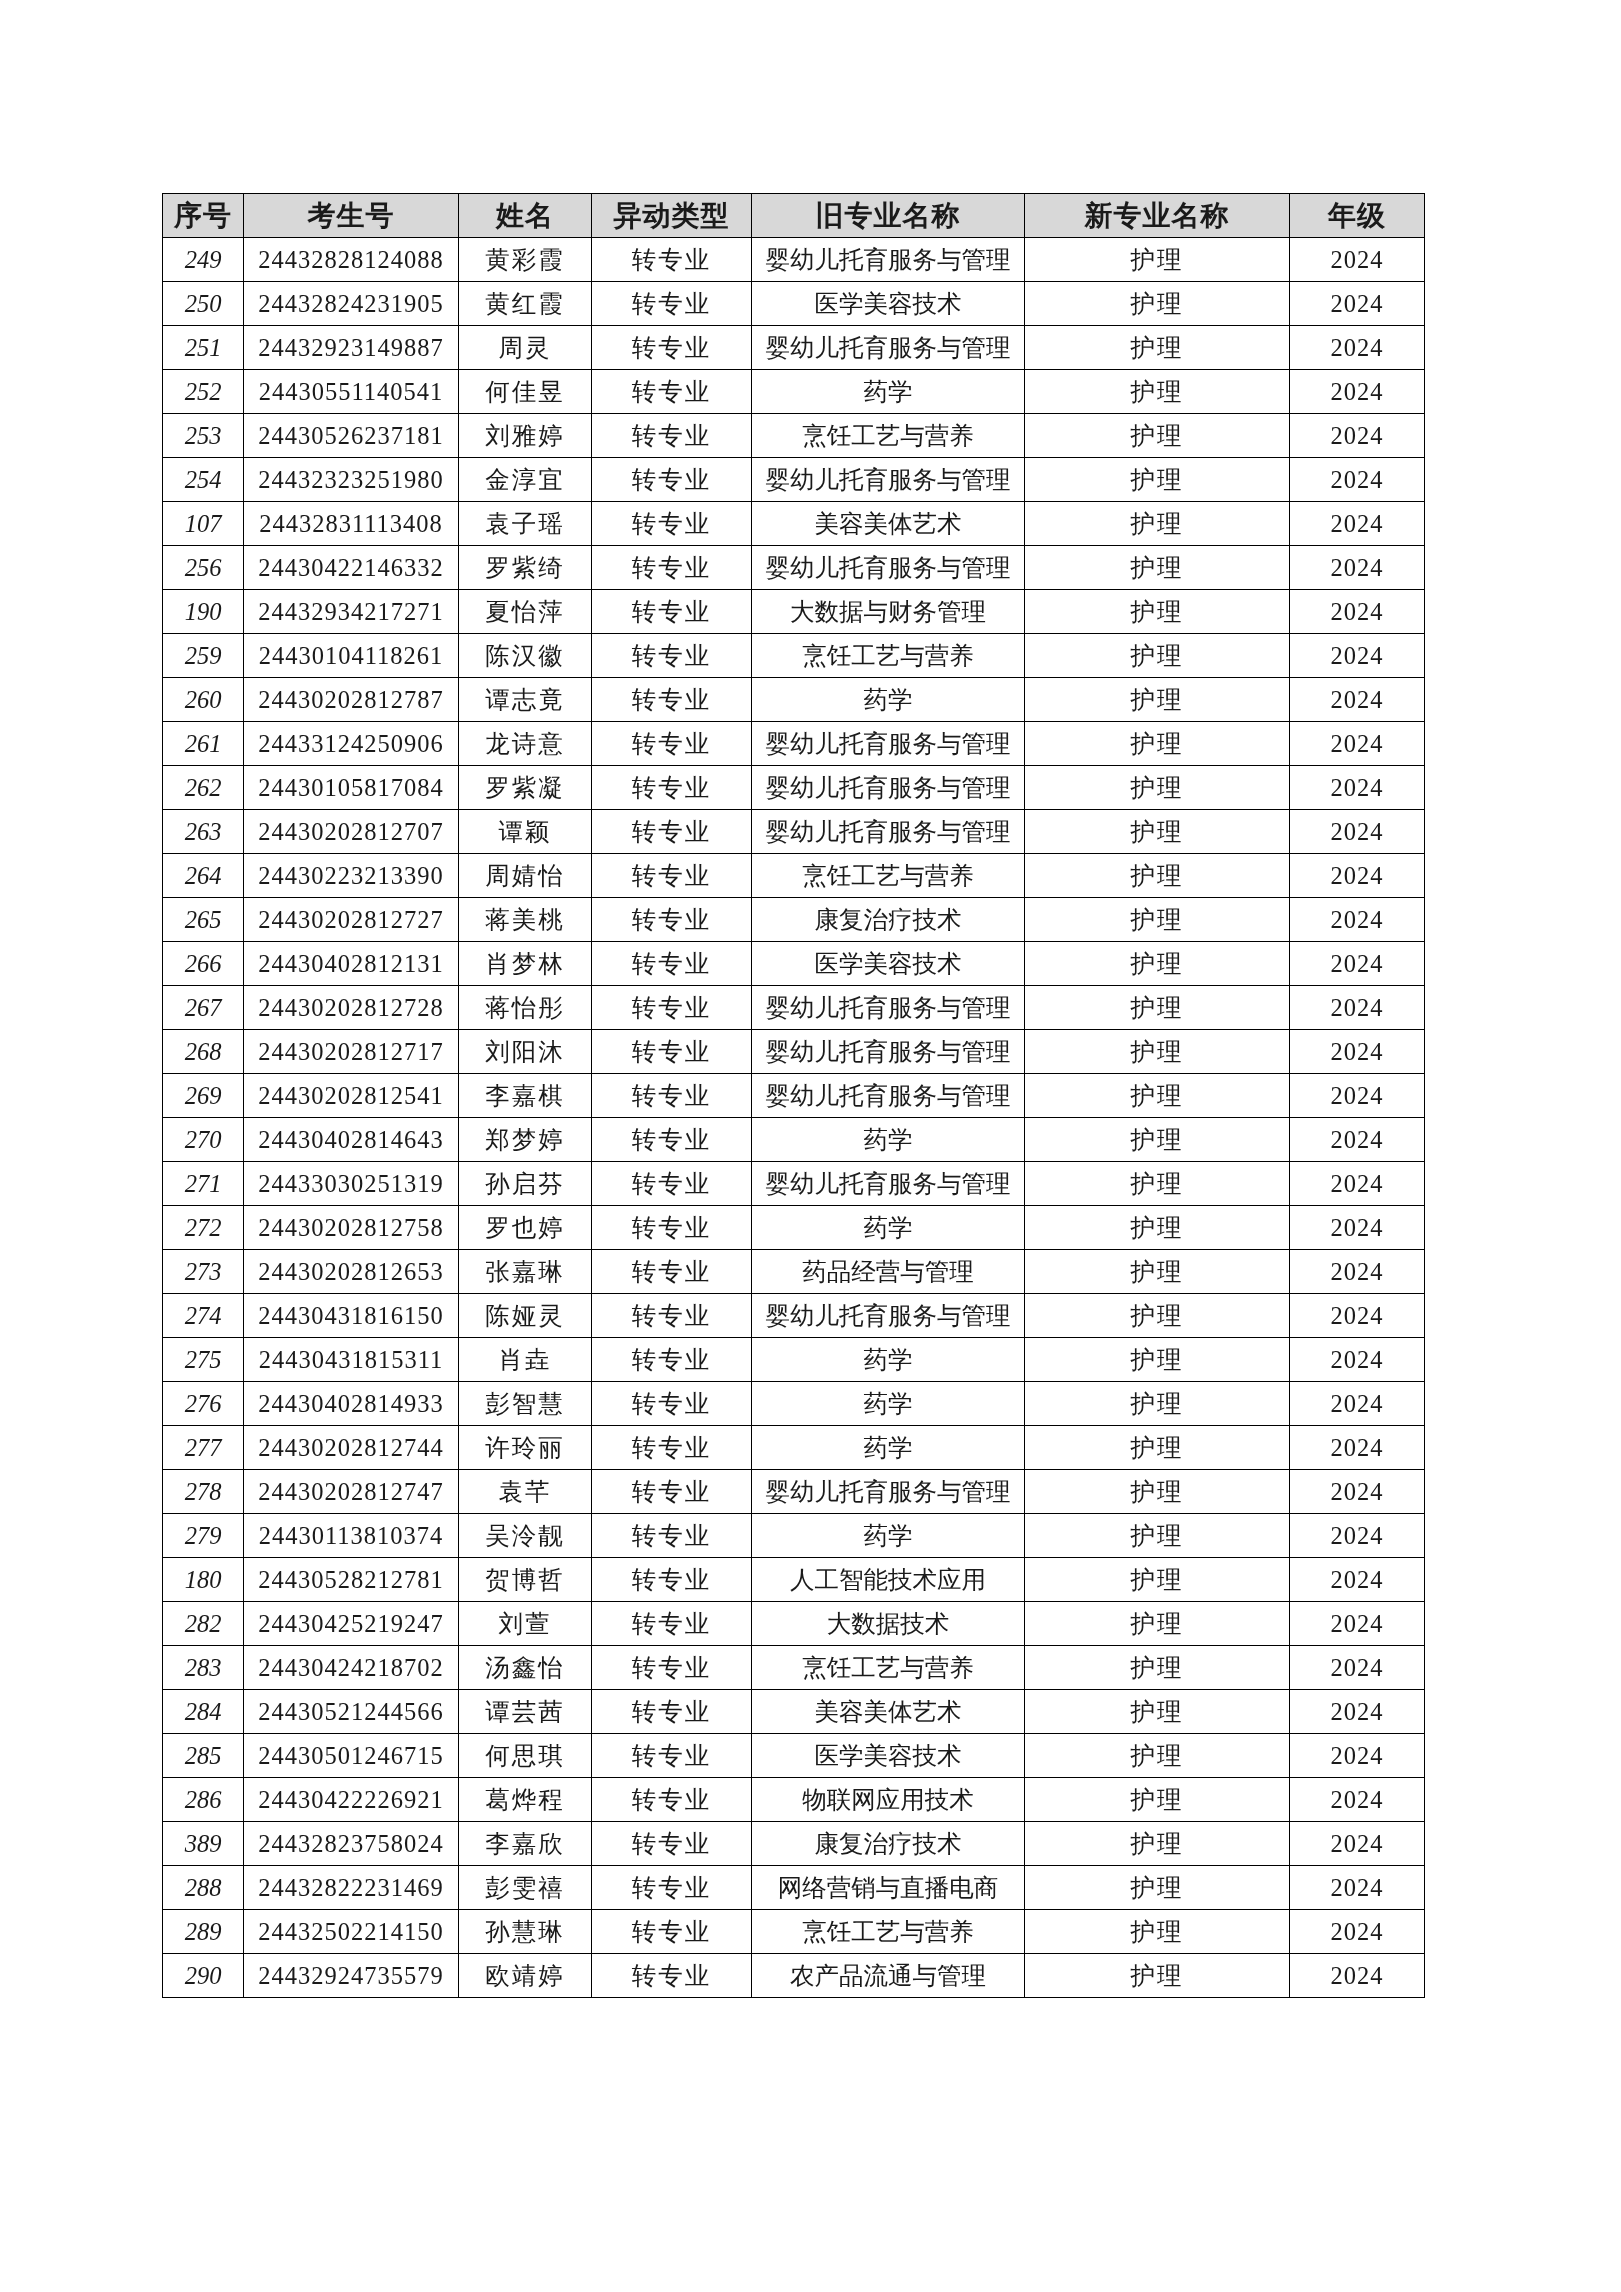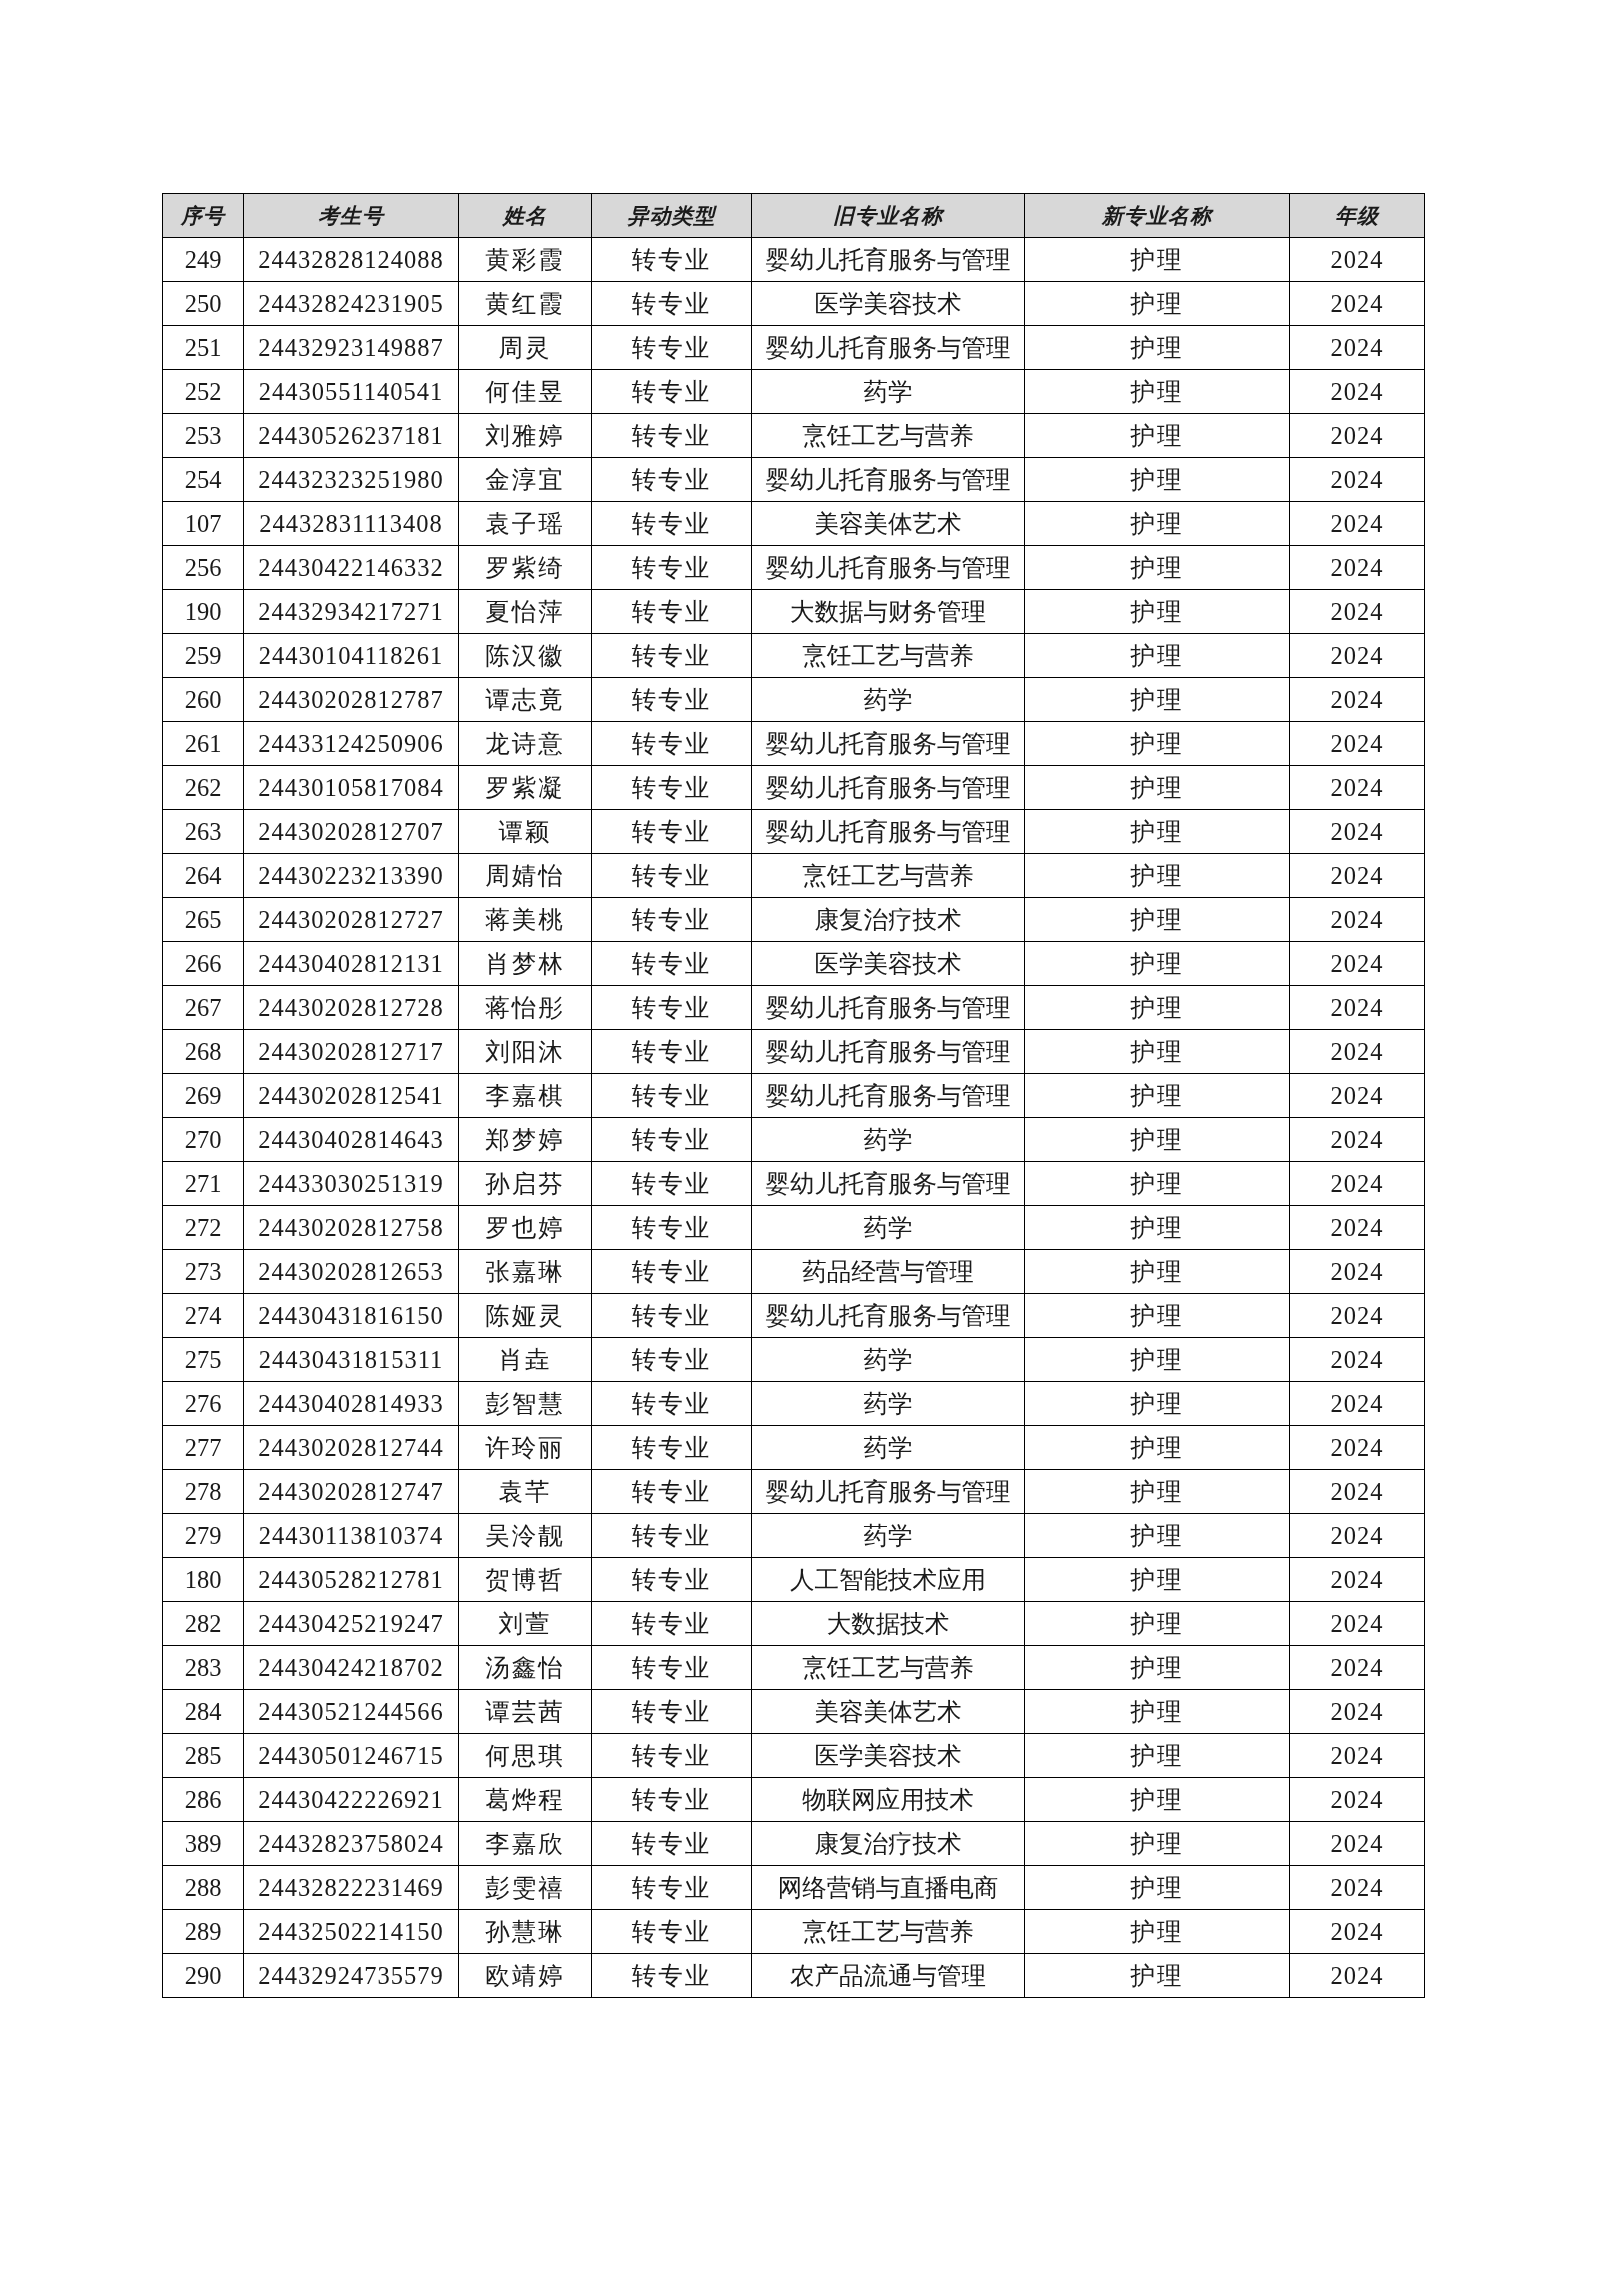--- a/index.html
+++ b/index.html
@@ -35,27 +35,26 @@
     text-align: center;
     vertical-align: middle;
     overflow: hidden;
     white-space: nowrap;
     padding: 0 2px;
   }
   table.roster thead tr { height: 44px; }
   table.roster tbody tr { height: 44px; }
   table.roster th {
     background: var(--header-bg);
-    font-size: 21px;
+    font-size: 28px;
     font-weight: 700;
     letter-spacing: 1px;
-    font-style: italic;
   }
   table.roster td { font-size: 24.5px; font-weight: 400; }
-  td.c-seq      { font-size: 25.5px; }
+  td.c-seq      { font-size: 25.5px; font-style: italic; }
   td.c-no       { letter-spacing: 1px; font-size: 24.5px; }
   td.c-name     { letter-spacing: 2px; margin-left: 37px; }
   td.c-type     { letter-spacing: 2px; }
   td.c-old      { font-size: 23.5px; }
   td.c-new      { letter-spacing: 2px; }
   td.c-grade    { letter-spacing: 1px; }
 </style>
 </head>
 <body>
 

